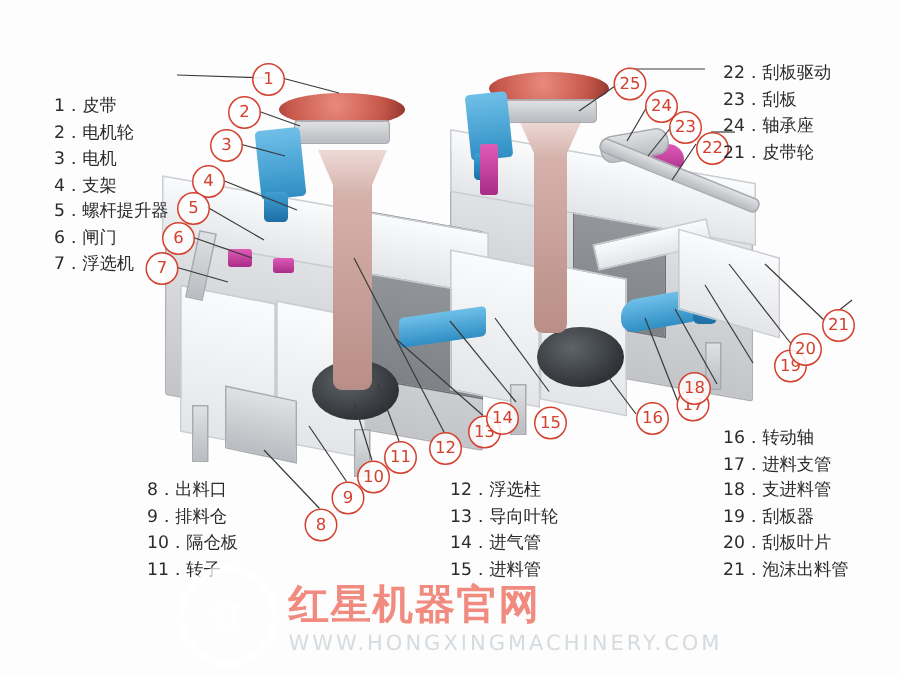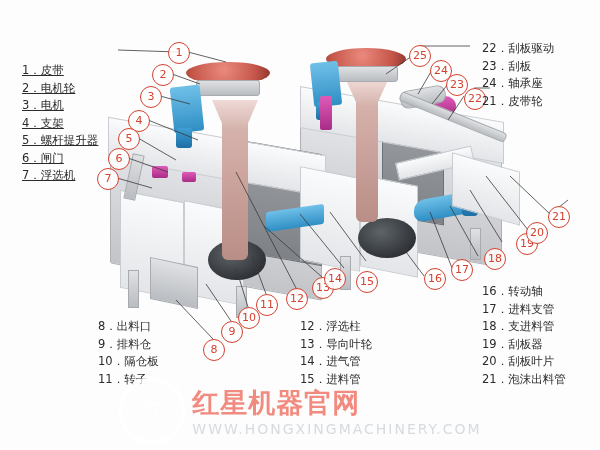--- a/index.html
+++ b/index.html
@@ -187,32 +187,32 @@
     <div class="num" style="left:221px;top:321px;">9</div>
     <div class="num" style="left:238px;top:307px;">10</div>
     <div class="num" style="left:256px;top:294px;">11</div>
     <div class="num" style="left:286px;top:288px;">12</div>
     <div class="num" style="left:312px;top:277px;">13</div>
     <div class="num" style="left:324px;top:268px;">14</div>
     <div class="num" style="left:356px;top:271px;">15</div>
 
     <div class="num" style="left:424px;top:268px;">16</div>
     <div class="num" style="left:451px;top:259px;">17</div>
-    <div class="num" style="left:484px;top:248px;">18</div>
+    <div class="num" style="left:452px;top:248px;">18</div>
     <div class="num" style="left:500px;top:233px;margin-left:16px;">19</div>
     <div class="num" style="left:526px;top:222px;">20</div>
     <div class="num" style="left:548px;top:206px;">21</div>
 
     <div class="num" style="left:464px;top:88px;">22</div>
     <div class="num" style="left:446px;top:74px;">23</div>
     <div class="num" style="left:430px;top:60px;">24</div>
     <div class="num" style="left:409px;top:45px;">25</div>
   </div>
 
-  <div class="legend" style="left:22px;top:62px;text-decoration:underline;">
+  <div class="legend" style="left:36px;top:62px;">
     <div>1．皮带</div>
     <div>2．电机轮</div>
     <div>3．电机</div>
     <div>4．支架</div>
     <div>5．螺杆提升器</div>
     <div>6．闸门</div>
     <div>7．浮选机</div>
   </div>
 
   <div class="legend" style="left:98px;top:318px;">

